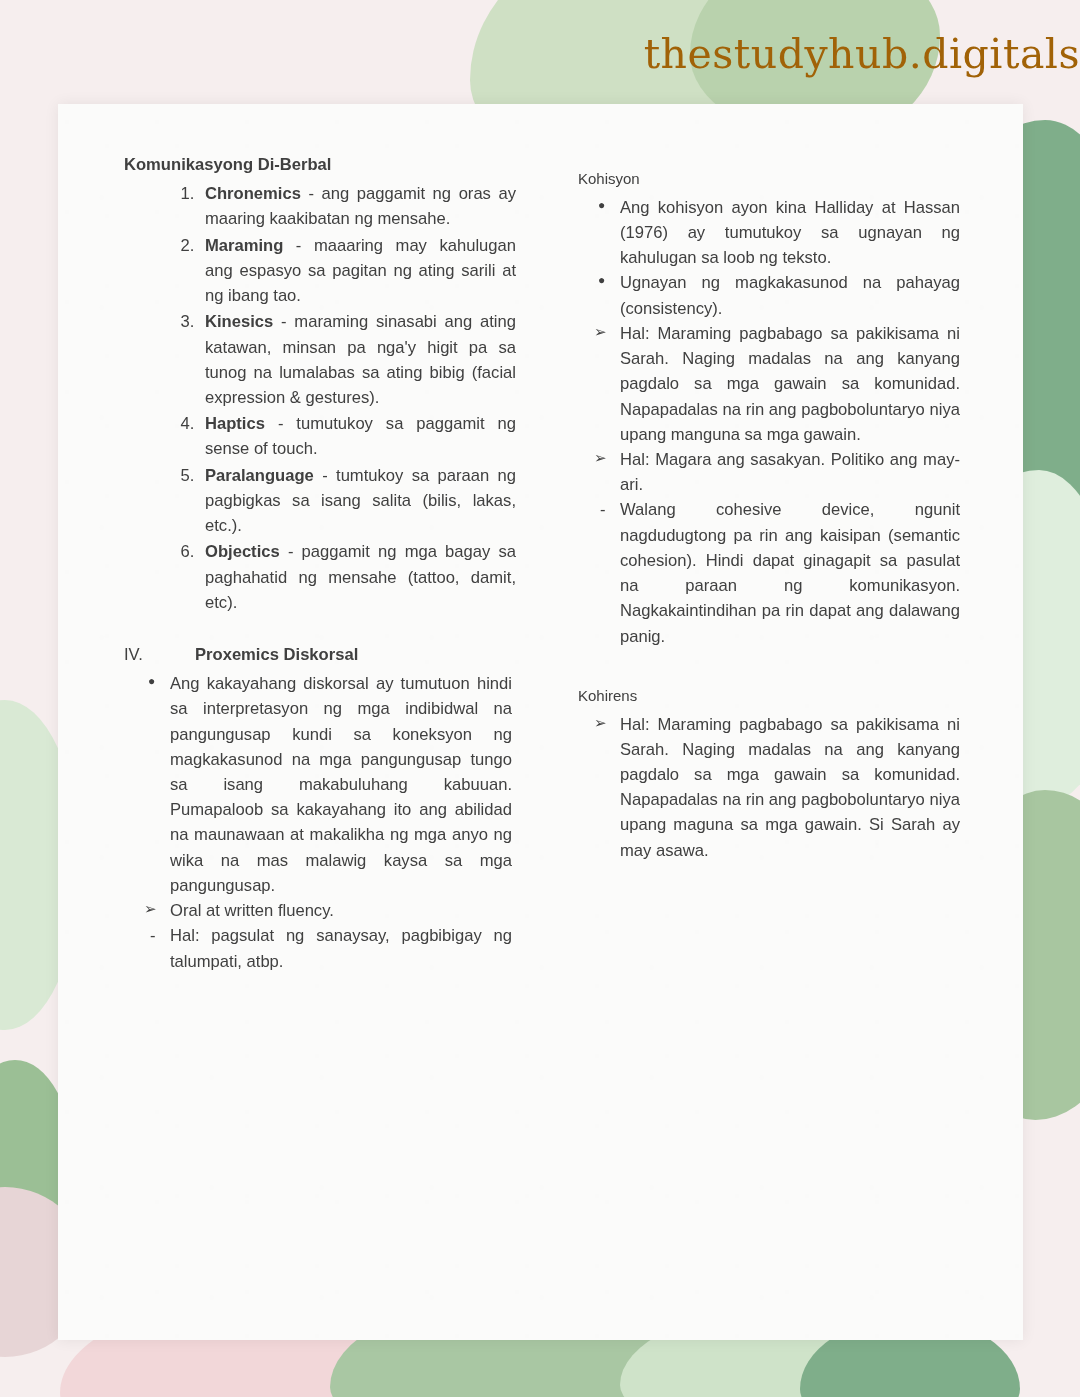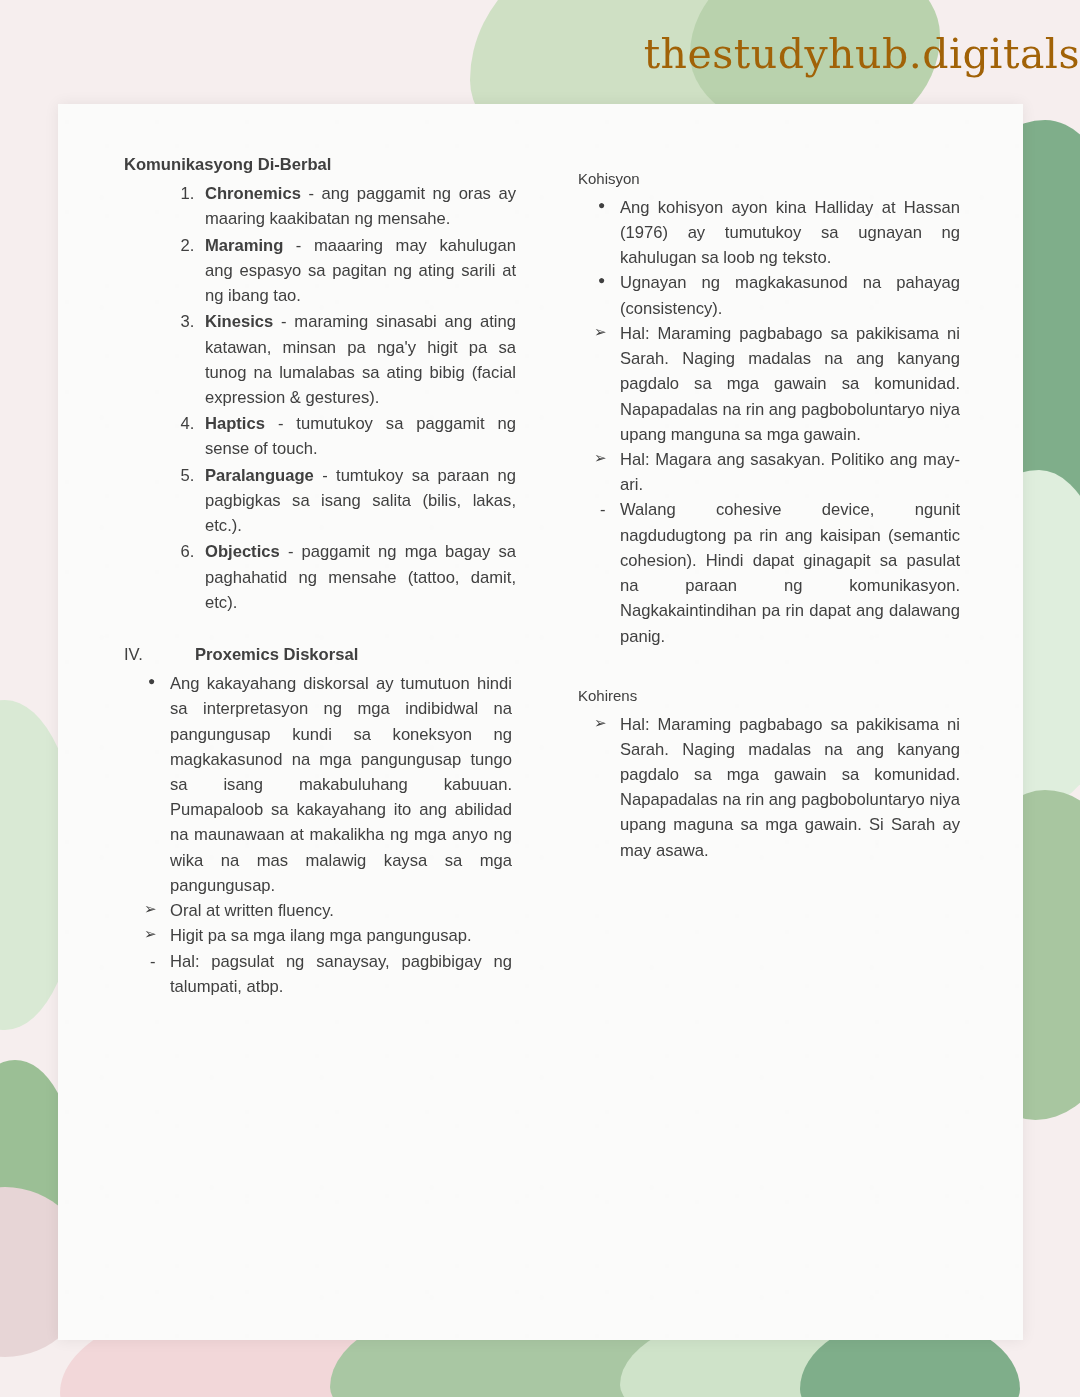--- a/index.html
+++ b/index.html
@@ -258,21 +258,20 @@
       <div class="spacer-lg"></div>
 
       <div class="roman-row">
         <span class="roman-num">IV.</span>
         <span class="roman-title">Proxemics Diskorsal</span>
       </div>
 
       <ul class="mixed">
         <li class="b">Ang kakayahang diskorsal ay tumutuon hindi sa interpretasyon ng mga indibidwal na pangungusap kundi sa koneksyon ng magkakasunod na mga pangungusap tungo sa isang makabuluhang kabuuan. Pumapaloob sa kakayahang ito ang abilidad na maunawaan at makalikha ng mga anyo ng wika na mas malawig kaysa sa mga pangungusap.</li>
         <li class="a">Oral at written fluency.</li>
-        <li class="a"> Higit pa sa mga ilang mga pangungusap.</li>
         <li class="d">Hal: pagsulat ng sanaysay, pagbibigay ng talumpati, atbp.</li>
       </ul>
     </div>
 
     <div class="col right">
 
       <div class="subhead">Kohisyon</div>
 
       <ul class="mixed">
         <li class="b">Ang kohisyon ayon kina Halliday at Hassan (1976) ay tumutukoy sa ugnayan ng kahulugan sa loob ng teksto.</li>

